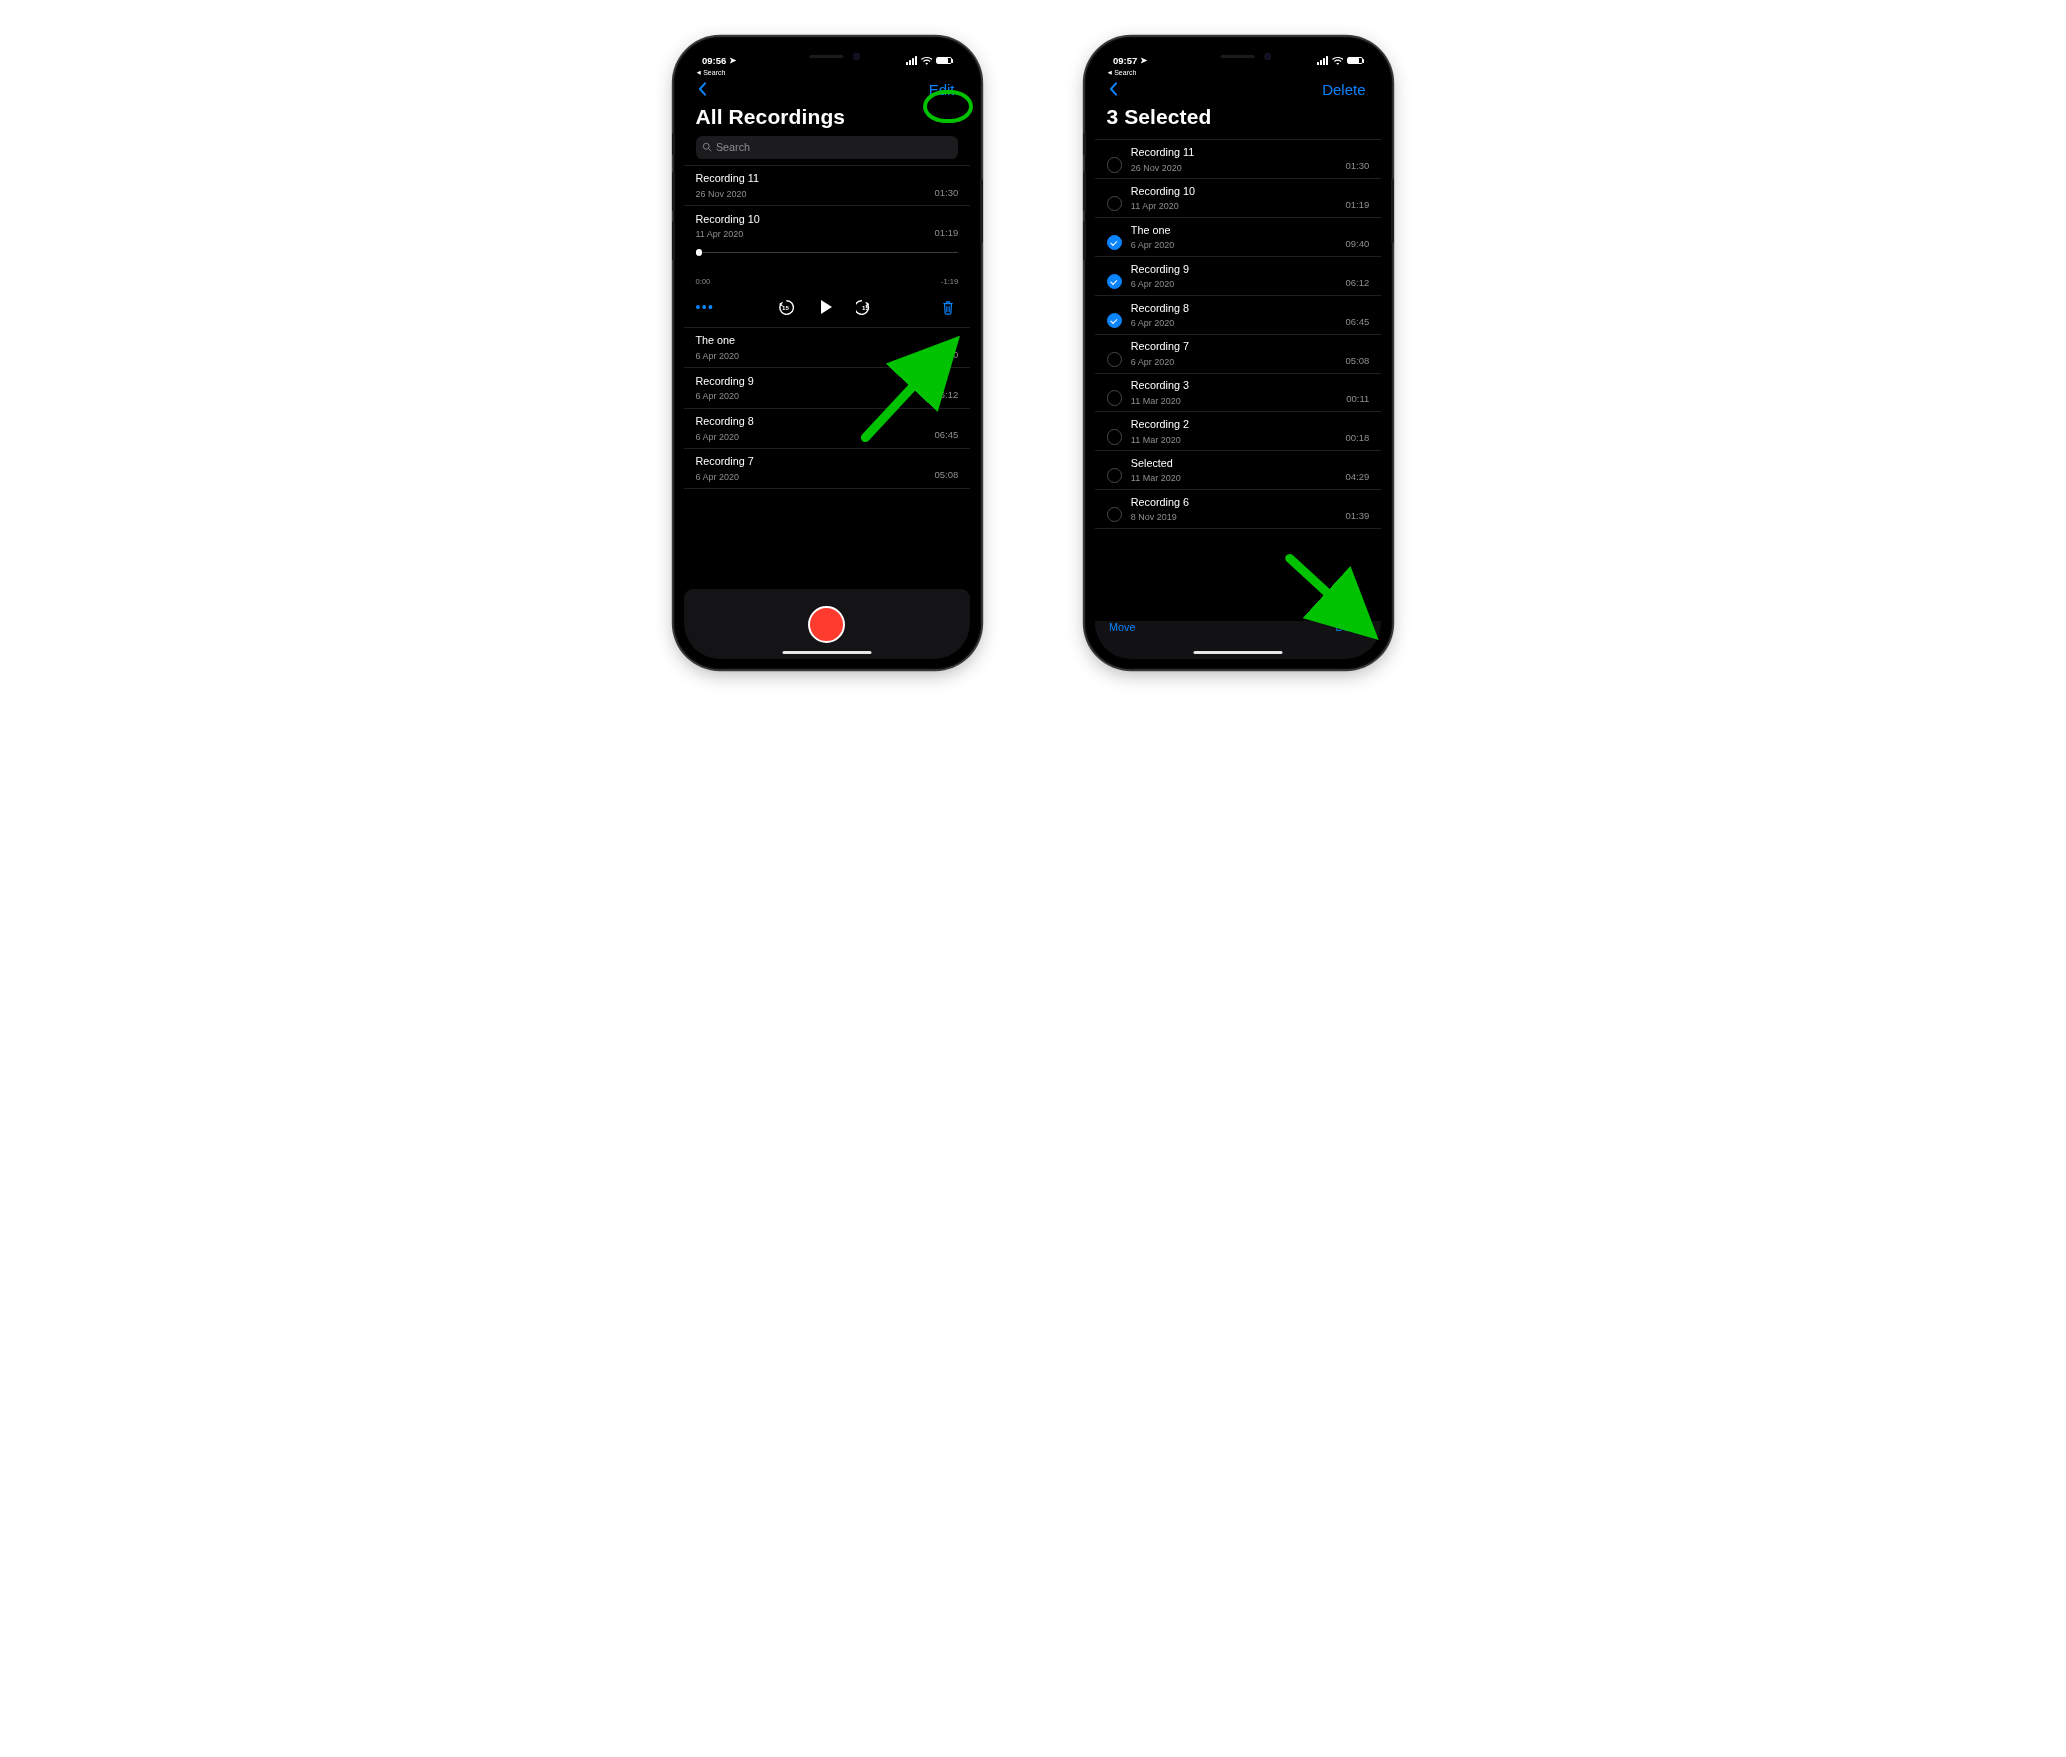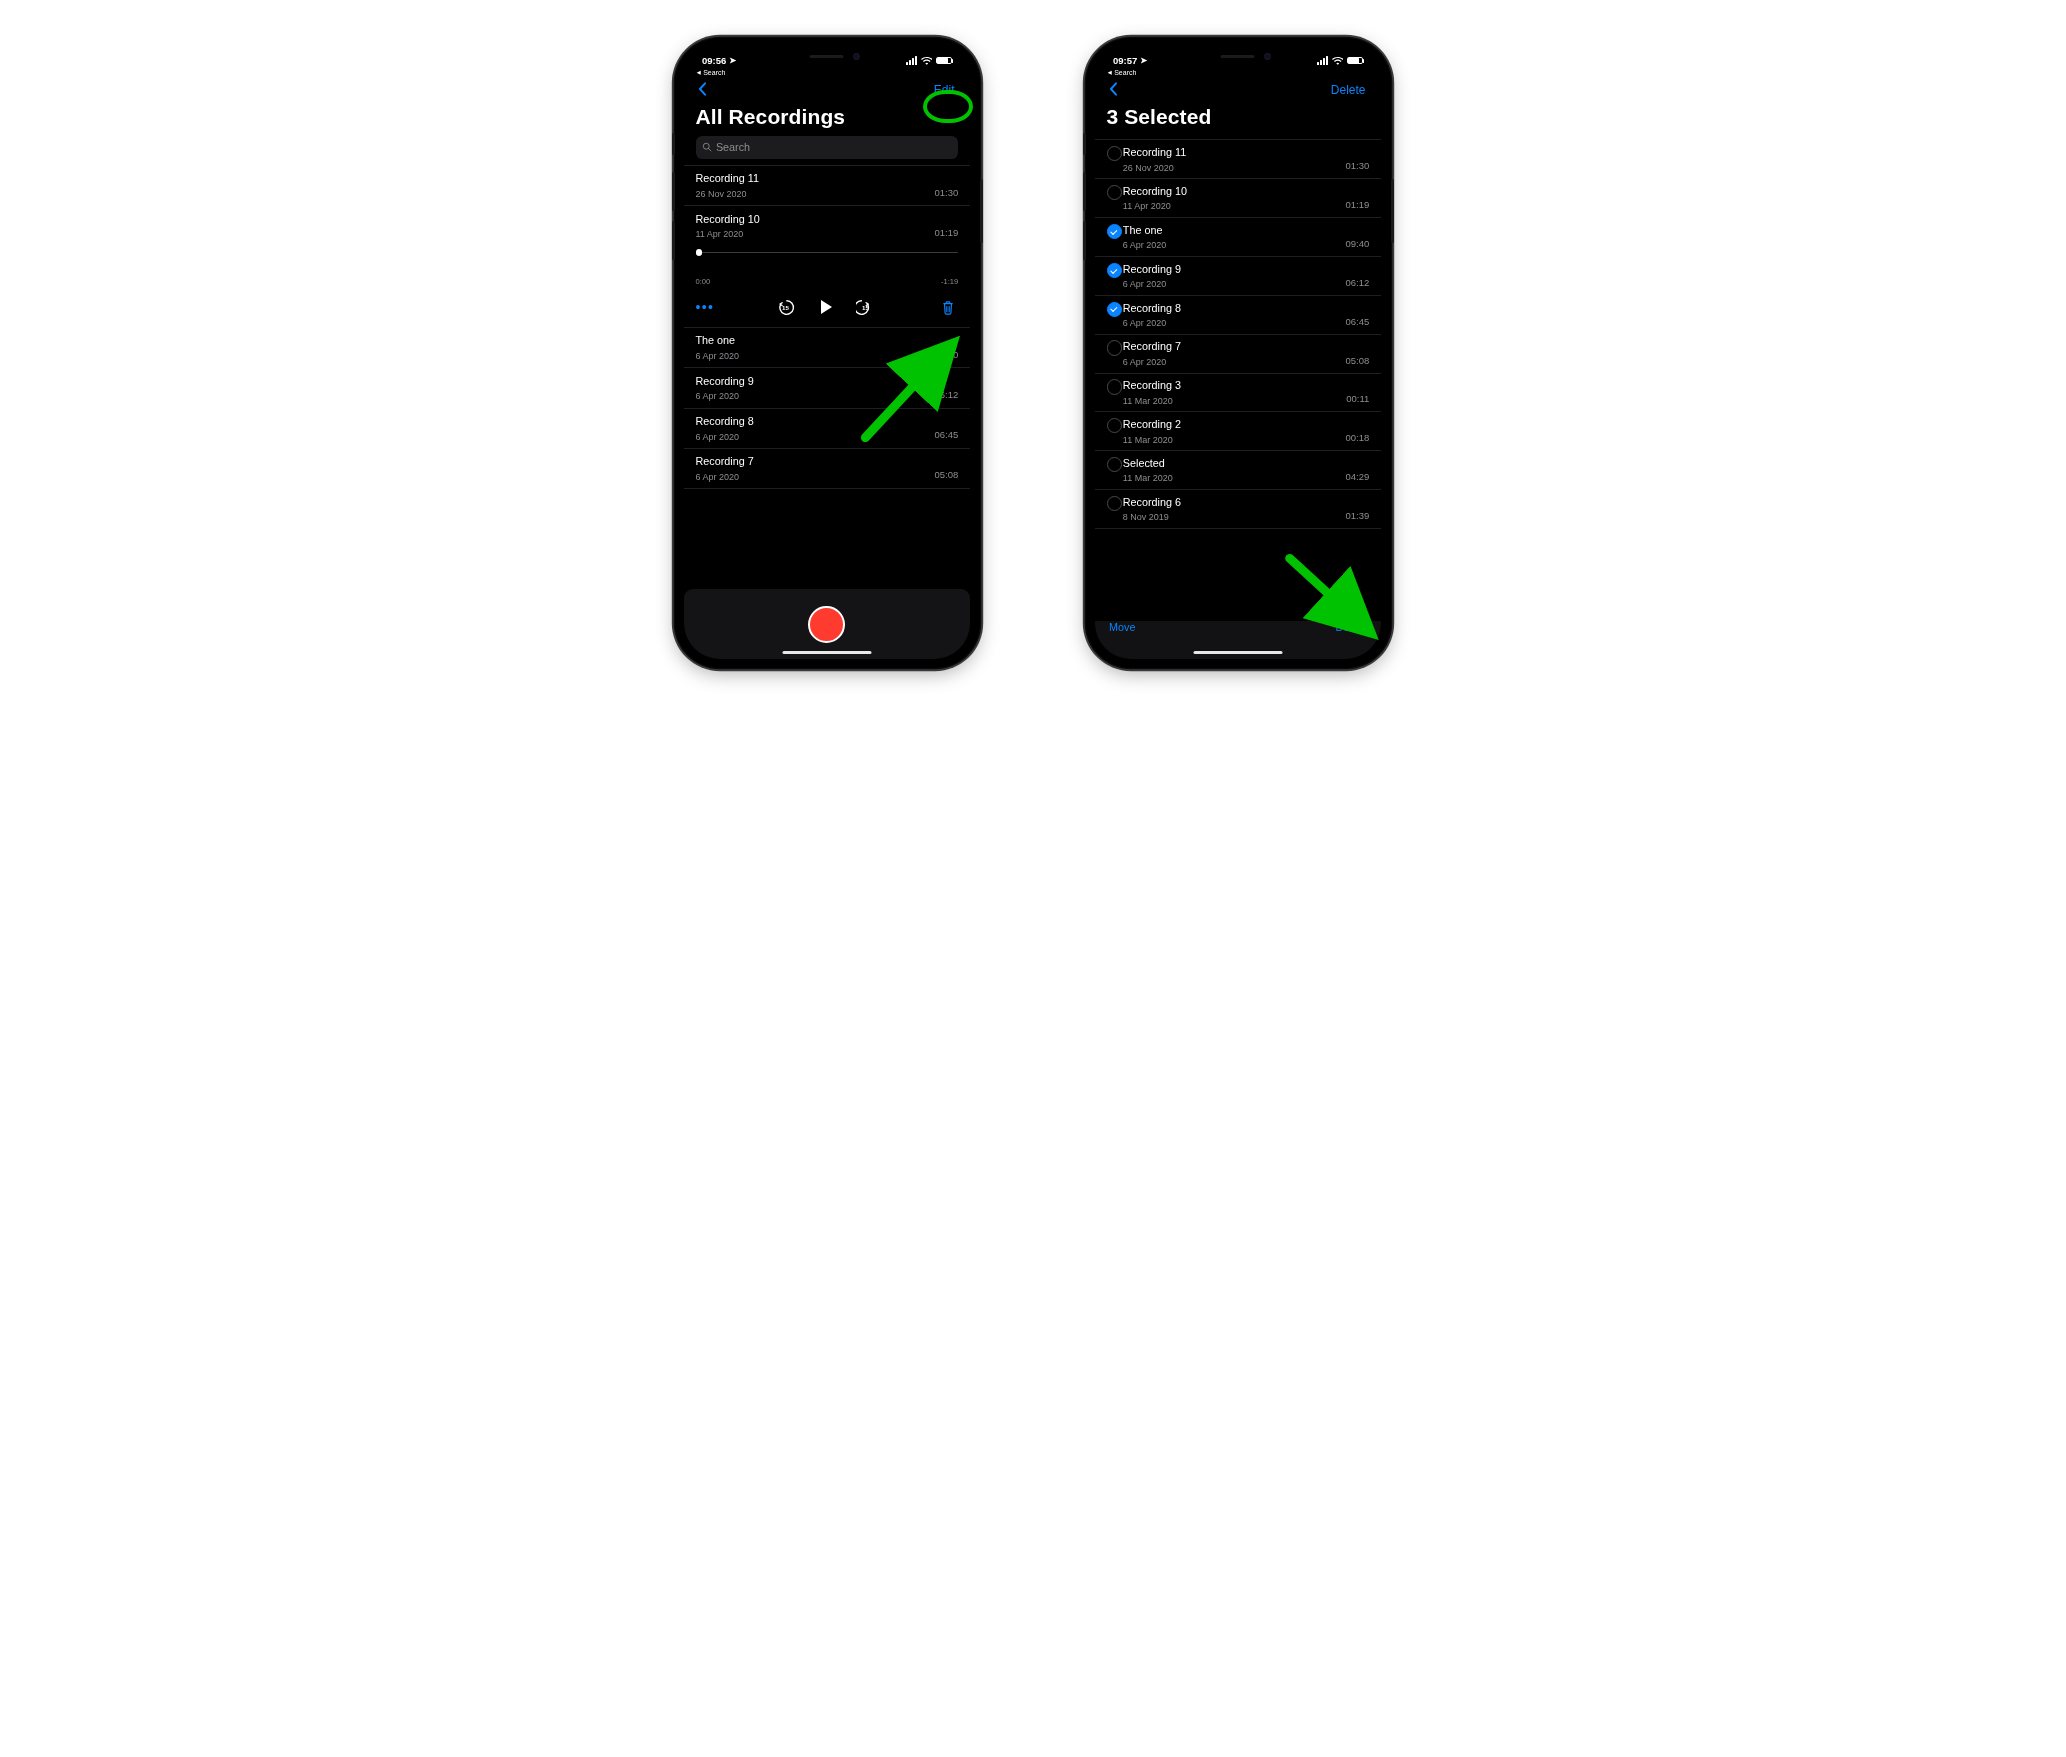--- a/index.html
+++ b/index.html
@@ -23,30 +23,30 @@
   .speaker { width:34px; height:3.8px; background:#1b1b1d; border-radius:1.9px;}
   .cam { width:6.4px; height:6.4px; background:#101022; border-radius:50%; position:absolute; right:30.5px; top:6.4px; box-shadow:inset 0 0 1.3px #334;}
   .status-right { display:flex; gap:3.8px; align-items:center; }
   .status-left { display:flex; align-items:center; gap:3px;}
   .loc-arrow { display:inline-block; transform:rotate(0deg); font-size:8.3px;}
   .back-crumb { font-size:7px; color:#fff; padding-left:12.7px; margin-top:-1.3px; display:flex; align-items:center; gap:1.3px;}
   .back-crumb::before { content:"◀"; font-size:5.1px; margin-right:1.3px;}
 
   .nav-row { display:flex; align-items:center; justify-content:space-between; padding:3.8px 11.5px 2.5px; height:27px;}
   .nav-back { color:#0a84ff; font-size:16.5px; font-weight:300; line-height:1; padding:0 2.5px; cursor:pointer;}
-  .nav-action { color:#0a84ff; font-size:12px; cursor:pointer; padding:2.5px 3.8px;}
+  .nav-action { color:#0a84ff; font-size:15px; cursor:pointer; padding:2.5px 3.8px;}
 
   .big-title { font-size:21px; font-weight:700; padding:2.5px 11.5px 6.4px; letter-spacing:0.1px;}
 
   .searchbar { margin:0 11.5px 6.4px; background:#1c1c1e; border-radius:6.4px; display:flex; align-items:center; height:23px; padding:0 6.4px; gap:3.8px; color:#8e8e93;}
   .searchbar svg { flex:0 0 auto; }
   .searchbar span { font-size:10.8px; }
 
   .list { flex:1; overflow:hidden; display:flex; flex-direction:column; }
-  .row { display:flex; align-items:flex-start; padding:6.4px 11.5px 6.4px; border-bottom:0.6px solid #1f1f21; gap:1px; cursor:pointer;}
+  .row { display:flex; align-items:flex-end; padding:6.4px 11.5px 6.4px; border-bottom:0.6px solid #1f1f21; gap:9px; cursor:pointer;}
   .row:first-child { border-top:0.6px solid #1f1f21;}
   .row-main { flex:1; min-width:0; }
   .row-title { font-size:10.8px; color:#fff; line-height:1.25; }
   .row-sub { font-size:9px; color:#8e8e93; margin-top:3px;}
   .row-dur { font-size:9.5px; color:#8e8e93; align-self:flex-end; padding-bottom:1.3px;}
 
   
   .sel-circle { width:15.3px; height:15.3px; border-radius:50%; border:1.3px solid #4a4a4c; flex:0 0 auto; display:flex; align-items:center; justify-content:center;}
   .sel-circle.on { background:#0a84ff; border-color:#0a84ff;}
   .sel-circle.on::after { content:""; width:5.1px; height:2.5px; border-left:1.3px solid #fff; border-bottom:1.3px solid #fff; transform:rotate(-45deg) translate(0,-0.6px);}

